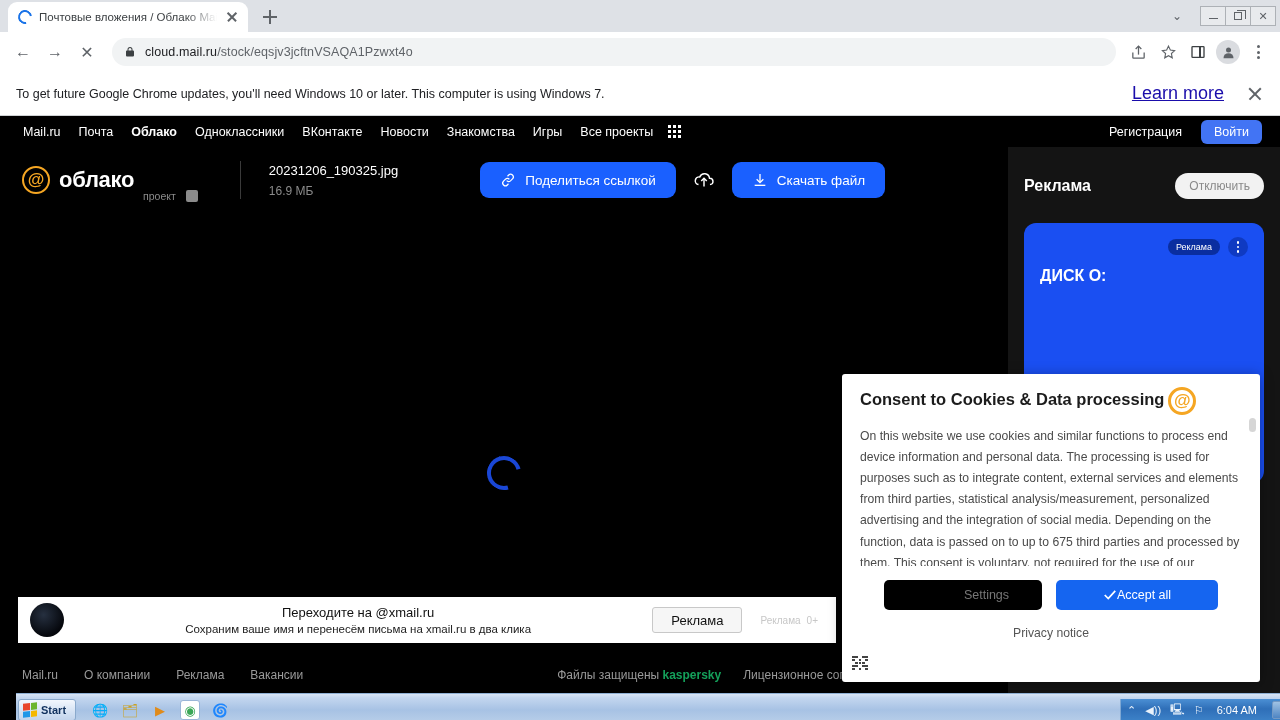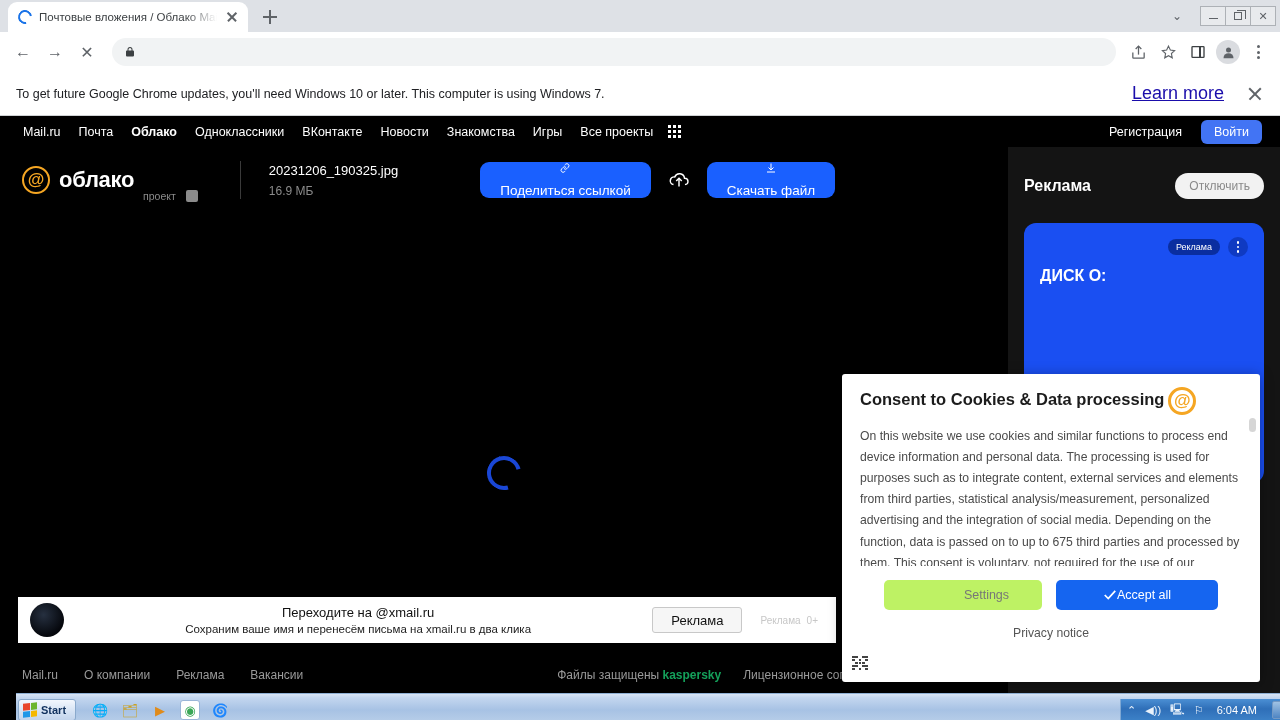--- a/index.html
+++ b/index.html
@@ -180,21 +180,21 @@
     background: #8b8b8b; color: #000; font-size: 8px; line-height: 12px; text-align: center;
   }
   .divider { width: 1px; height: 38px; background: #3a3a3a; margin: 0 28px 0 42px; }
   .file-meta .fname { color: #fff; font-size: 13px; }
   .file-meta .fsize { color: #8b8b8b; font-size: 12px; margin-top: 6px; }
 
   .hdr-actions { display: flex; align-items: center; gap: 17px; margin-left: 82px; }
   .btn-blue {
     background: #1a60ff; color: #fff; border: none; border-radius: 9px;
     height: 36px; padding: 0 20px; font-size: 13.5px;
-    display: flex; align-items: center; gap: 9px; white-space: nowrap; flex-direction: column;
+    display: flex; align-items: center; gap: 9px; white-space: nowrap;
   }
   .cloud-up-ico { width: 22px; height: 22px; color: #fff; }
 
   .viewer {
     position: absolute; left: 0; top: 66px; width: 1008px; height: 480px;
     background: #000;
     display: flex; align-items: center; justify-content: center;
   }
   .big-spinner {
     width: 34px; height: 34px; border-radius: 50%;
@@ -279,21 +279,21 @@
   .consent-body {
     font-size: 12.2px; color: #4a4a4a; line-height: 1.73; margin-top: 11px;
     max-height: 140px; overflow: hidden; position: relative;
   }
   .consent-scroll {
     position: absolute; right: 4px; top: 44px; width: 7px; height: 14px;
     background: #d6d6d6; border-radius: 4px;
   }
   .consent-actions { display: flex; gap: 14px; margin-top: 14px; justify-content: center; }
   .btn-settings {
-    background: #bef264; color: #777; border: none; border-radius: 5px;
+    background: #000000; color: #777; border: none; border-radius: 5px;
     height: 30px; width: 158px; font-size: 12.5px; padding-left: 47px;
   }
   .btn-accept {
     background: #1565f0; color: #fff; border: none; border-radius: 5px;
     height: 30px; width: 162px; font-size: 12.5px;
     display: flex; align-items: center; justify-content: center; gap: 0;
   }
   .consent-privacy { text-align: center; margin-top: 16px; font-size: 12.2px; color: #555; }
   .consent-qr {
     position: absolute; left: 10px; bottom: 12px; width: 16px; height: 14px;
@@ -387,20 +387,21 @@
   </div>
 
   <div class="chrome-toolbar">
     <div class="nav-ico">←</div>
     <div class="nav-ico">→</div>
     <div class="nav-ico">✕</div>
     <div class="omnibox">
       <svg class="lock-ico" viewBox="0 0 24 24">
         <path fill="#3c4043" d="M17 9V7a5 5 0 10-10 0v2H5.8A1.8 1.8 0 004 10.8v8.4c0 1 .8 1.8 1.8 1.8h12.4c1 0 1.8-.8 1.8-1.8v-8.4c0-1-.8-1.8-1.8-1.8H17zm-8 0V7a3 3 0 116 0v2H9z"></path>
       </svg>
+      <div class="url"><b>cloud.mail.ru</b><span>/stock/eqsjv3jcftnVSAQA1Pzwxt4o</span></div>
     </div>
     <div class="tb-ico">
       <svg width="17" height="17" viewBox="0 0 24 24" fill="none" stroke="#5f6368" stroke-width="1.8">
         <path d="M4 12v7a1 1 0 001 1h14a1 1 0 001-1v-7"></path>
           <path d="M12 3v12"></path>
           <path d="M8 7l4-4 4 4"></path>
       </svg>
     </div>
     <div class="tb-ico">
       <svg width="17" height="17" viewBox="0 0 24 24" fill="none" stroke="#5f6368" stroke-width="1.6">

